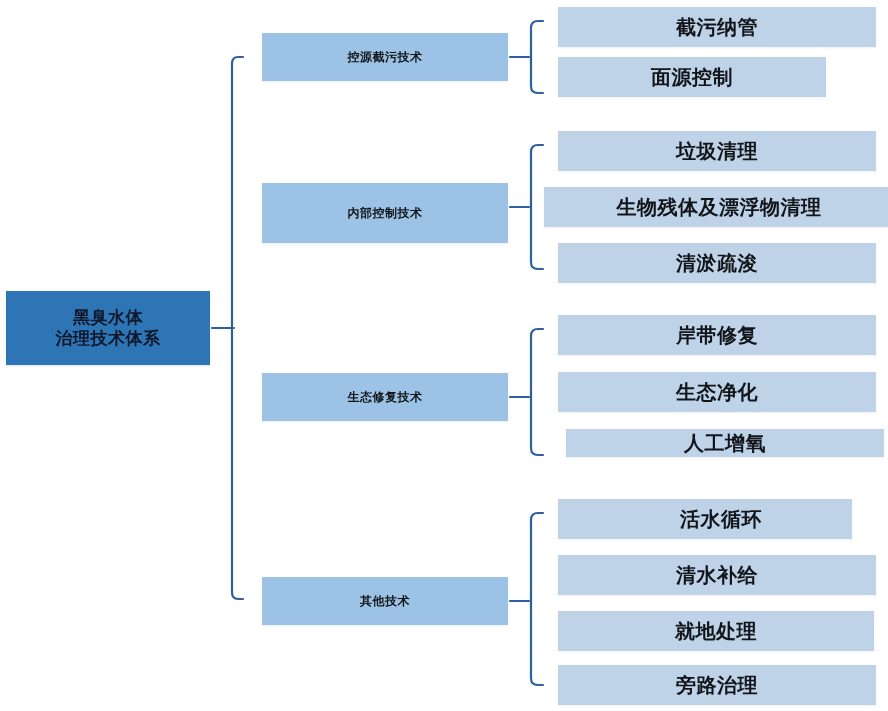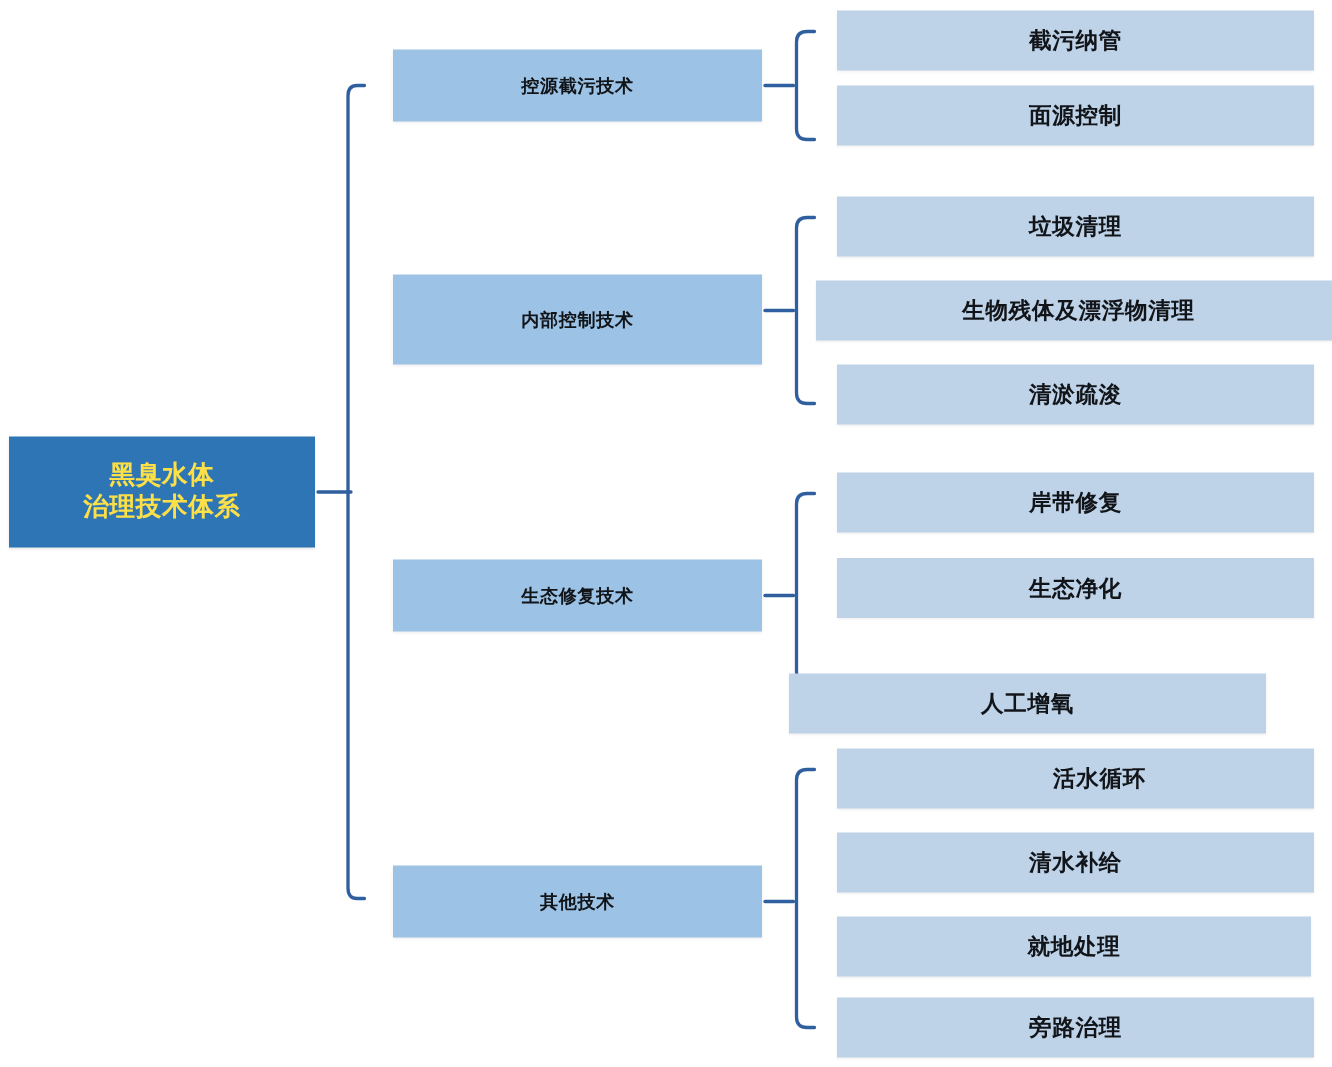--- a/index.html
+++ b/index.html
@@ -21,36 +21,36 @@
     display: flex;
     align-items: center;
     justify-content: center;
     text-align: center;
     line-height: 1.25;
     white-space: pre-line;
     letter-spacing: 0.5px;
   }
   .node.root {
     background: #2e75b6;
-    color: #fde047;
+    color: #0f172a;
     font-size: 17px;
     font-weight: bold;
     box-shadow: 0 1px 2px rgba(0,0,0,0.10);
   }
   .node.lvl2 {
     background: #9cc3e5;
     color: #111418;
     font-size: 12px;
     font-weight: bold;
     box-shadow: 0 1px 2px rgba(0,0,0,0.07);
   }
   .node.lvl3 {
     background: #bed2e8;
     color: #111418;
-    font-size: 15px;
+    font-size: 20px;
     font-weight: bold;
     box-shadow: 0 1px 2px rgba(0,0,0,0.06);
   }
   #connectors {
     position: absolute;
     left: 0;
     top: 0;
     width: 888px;
     height: 711px;
     pointer-events: none;
@@ -90,21 +90,21 @@
     <span>黑臭水体
 治理技术体系</span>
   </div>
 
   <div class="node lvl2" style="left:262px; top:33px; width:246px; height:48px;">
     <span>控源截污技术</span>
   </div>
   <div class="node lvl3" style="left:558px; top:7px; width:318px; height:40px;">
     <span>截污纳管</span>
   </div>
-  <div class="node lvl3" style="left:558px; top:57px; width:318px; height:40px;">
+  <div class="node lvl3" style="left:558px; top:57px; width:268px; height:40px;">
     <span>面源控制</span>
   </div>
 
   <div class="node lvl2" style="left:262px; top:183px; width:246px; height:60px;">
     <span>内部控制技术</span>
   </div>
   <div class="node lvl3" style="left:558px; top:131px; width:318px; height:40px;">
     <span>垃圾清理</span>
   </div>
   <div class="node lvl3" style="left:544px; top:187px; width:350px; height:40px;">
@@ -116,28 +116,28 @@
 
   <div class="node lvl2" style="left:262px; top:373px; width:246px; height:48px;">
     <span>生态修复技术</span>
   </div>
   <div class="node lvl3" style="left:558px; top:315px; width:318px; height:40px;">
     <span>岸带修复</span>
   </div>
   <div class="node lvl3" style="left:558px; top:372px; width:318px; height:40px;">
     <span>生态净化</span>
   </div>
-  <div class="node lvl3" style="left:526px; top:429px; width:318px; height:40px;margin-top:20px;">
+  <div class="node lvl3" style="left:566px; top:429px; width:318px; height:28px;">
     <span>人工增氧</span>
   </div>
 
   <div class="node lvl2" style="left:262px; top:577px; width:246px; height:48px;">
     <span>其他技术</span>
   </div>
-  <div class="node lvl3" style="left:558px; top:499px; width:318px; height:40px;padding-left:32px;">
+  <div class="node lvl3" style="left:558px; top:499px; width:294px; height:40px;padding-left:32px;">
     <span>活水循环</span>
   </div>
   <div class="node lvl3" style="left:558px; top:555px; width:318px; height:40px;">
     <span>清水补给</span>
   </div>
   <div class="node lvl3" style="left:558px; top:611px; width:316px; height:40px;">
     <span>就地处理</span>
   </div>
   <div class="node lvl3" style="left:558px; top:665px; width:318px; height:40px;">
     <span>旁路治理</span>

